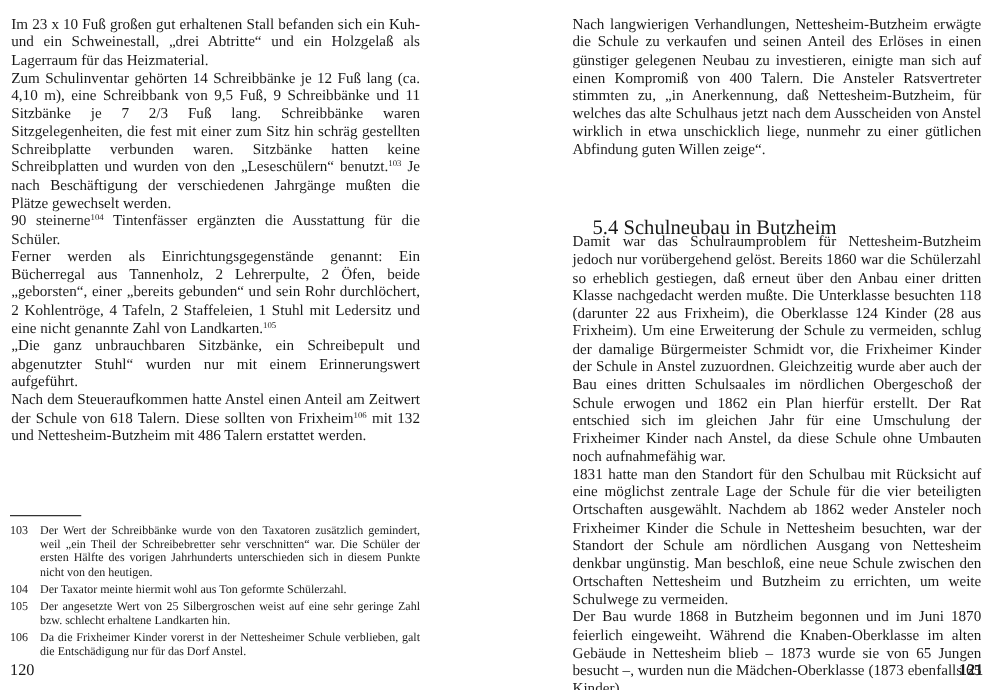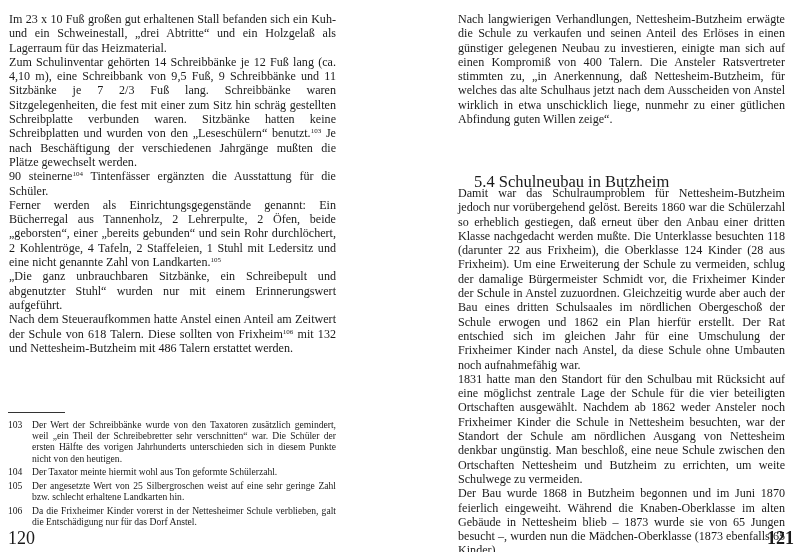--- a/index.html
+++ b/index.html
@@ -17,21 +17,21 @@
   .heading {
     position: absolute; left: 58px; top: 156px; font-size: 16.5px; margin: 16px; font-weight: normal; text-align: center;
   }
   .right .body-text.main { left: 58px; top: 186px; width: 327px; }
   sup { font-size: 7px; line-height: 0; vertical-align: 4px; }
   .fn-rule { position: absolute; left: 8px; top: 412px; width: 57px; border-top: 1px solid #333; }
   .footnotes { position: absolute; left: 8px; top: 419px; width: 328px; font-size: 9.6px; line-height: 11.2px; }
   .fn { display: flex; margin-bottom: 2.5px; }
   .fn-num { width: 24px; flex: 0 0 24px; }
   .fn-text { flex: 1; text-align: justify; }
-  .page-num { position: absolute; font-size: 18px; }
+  .page-num { position: absolute; font-size: 13px; }
   .left .page-num { left: 8px; top: 528px; }
   .right .page-num { left: 367px; top: 528px; font-weight: bold; }
 </style>
 </head>
 <body>
 
 <div class="page left">
   <div class="body-text">
     <p class="para">Im 23 x 10 Fuß großen gut erhaltenen Stall befanden sich ein Kuh- und ein Schweinestall, „drei Abtritte“ und ein Holzgelaß als Lagerraum für das Heizmaterial.</p>
     <p class="para"><span>Zum Schulinventar gehörten 14 Schreibbänke je 12 Fuß lang (ca. 4,10 m), eine Schreibbank von 9,5 Fuß, 9 Schreibbänke und 11 Sitzbänke je 7 2/3 Fuß lang. Schreibbänke waren Sitzgelegenheiten, die fest mit einer zum Sitz hin schräg gestellten Schreibplatte verbunden waren. Sitzbänke hatten keine Schreibplatten und wurden von den „Leseschülern“ benutzt.</span><sup>103</sup><span> Je nach Beschäftigung der verschiedenen Jahrgänge mußten die Plätze gewechselt werden.</span></p>

